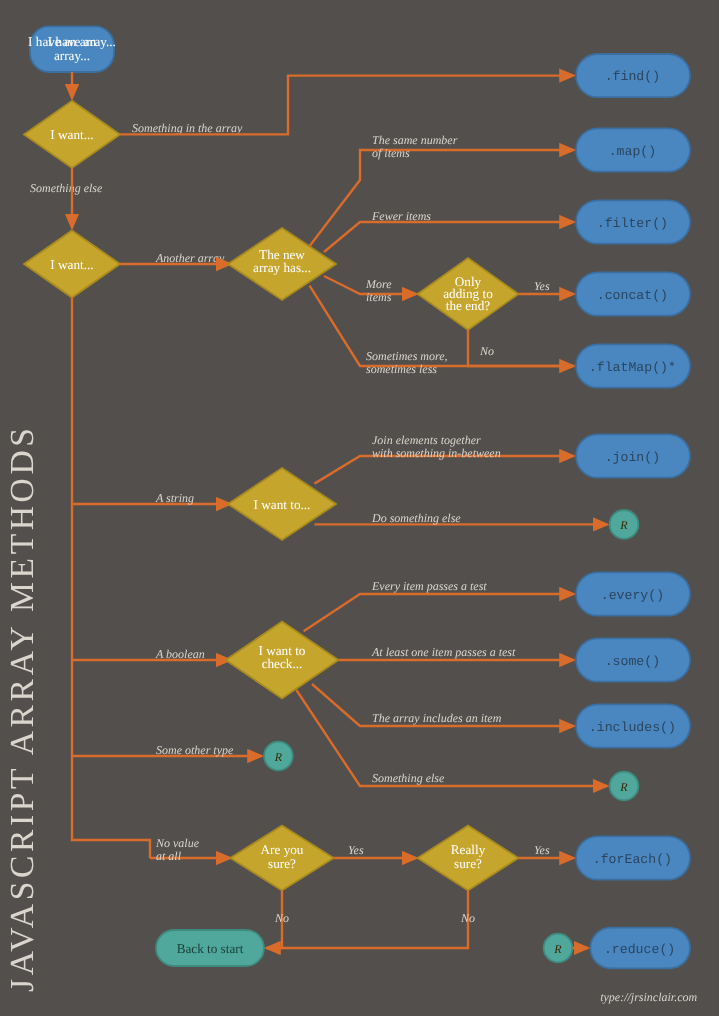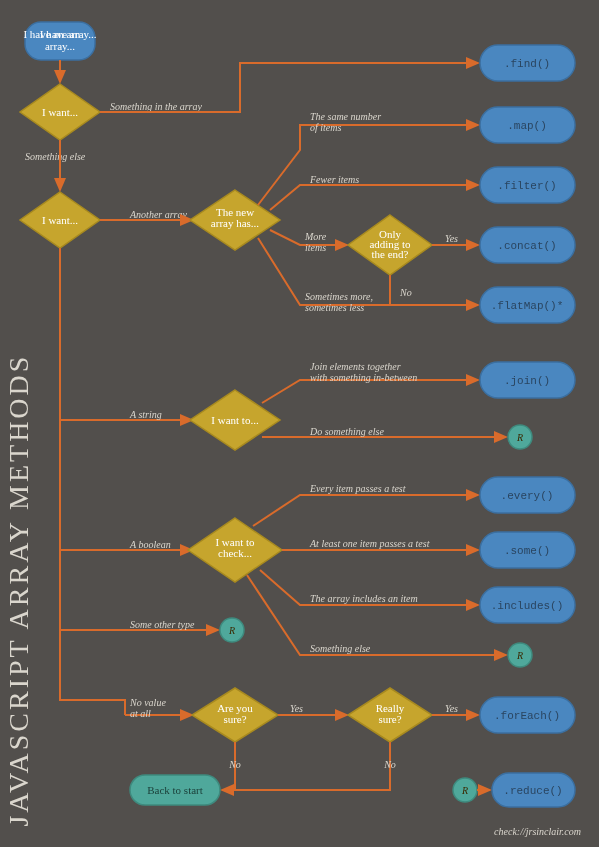--- a/index.html
+++ b/index.html
@@ -47,21 +47,21 @@
   .edge-label-c { fill: #DAD6CD; font-family: Georgia, serif; font-style: italic; font-size: 10px; text-anchor: middle; }
 </style>
 </head>
 <body>
 
 <div class="title">
   <span>A CIVILISED GUIDE TO</span><br>
   <span>JAVASCRIPT ARRAY METHODS</span>
 </div>
 
-<div class="footer">check://jrsinclair.com</div>
+<div class="footer">type://jrsinclair.com</div>
 
 <svg width="599" height="847">
   <defs>
     <marker id="ah" markerWidth="8" markerHeight="8" refX="6" refY="3" orient="auto">
       <path d="M0,0 L7,3 L0,6 Z" class="arrowhead"></path>
     </marker>
   </defs>
 
   <rect x="25" y="22" rx="16" ry="16" width="70" height="38" class="blue"></rect>
   <text x="60" y="38" class="node-text"><tspan>I have an array...</tspan></text>

